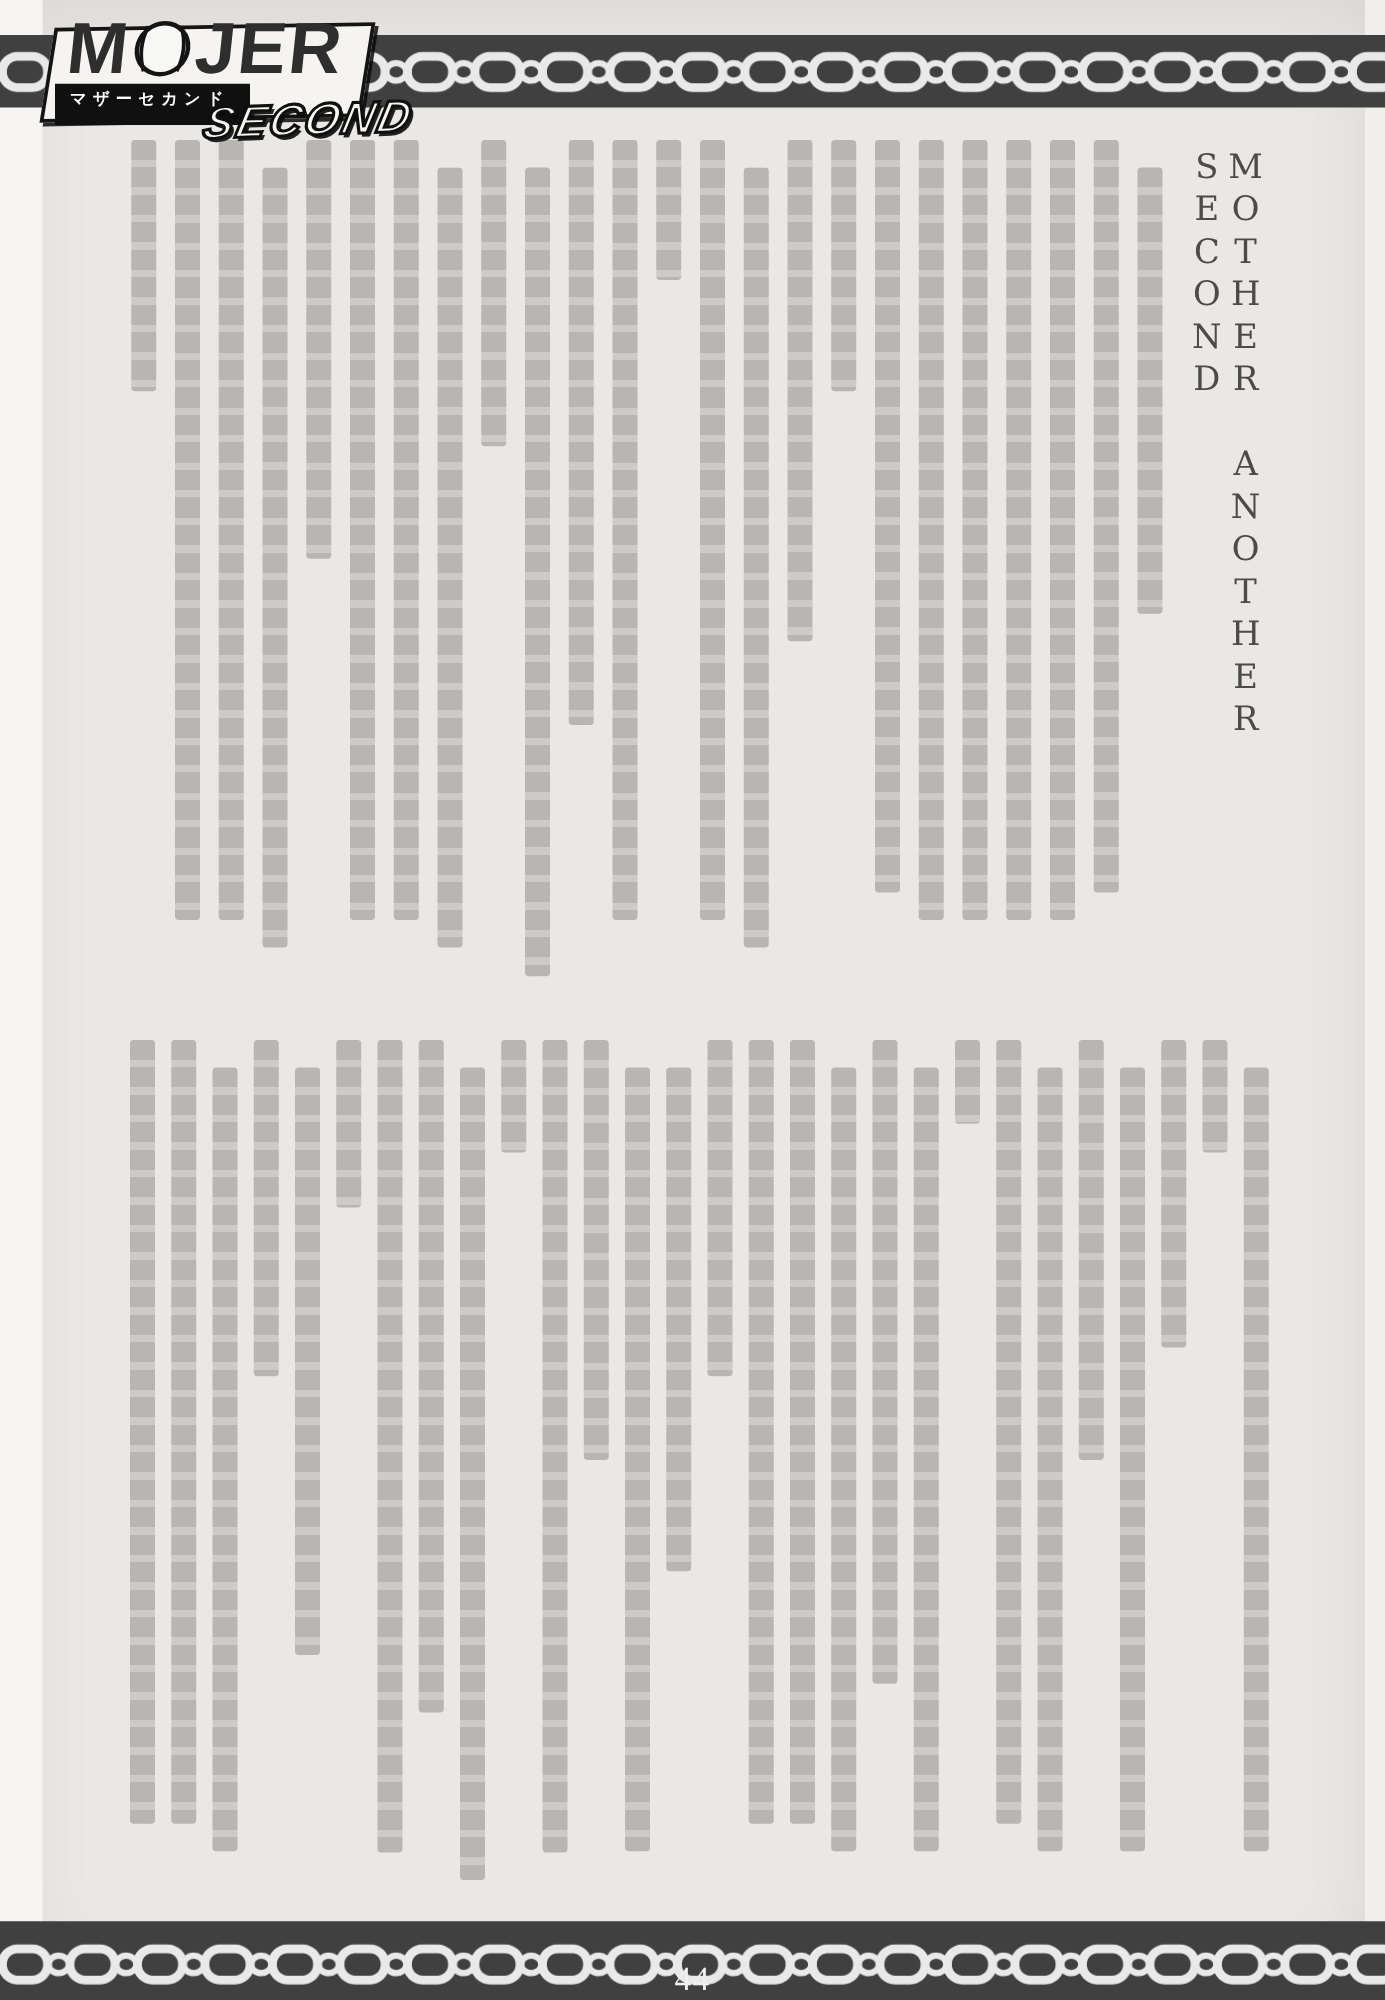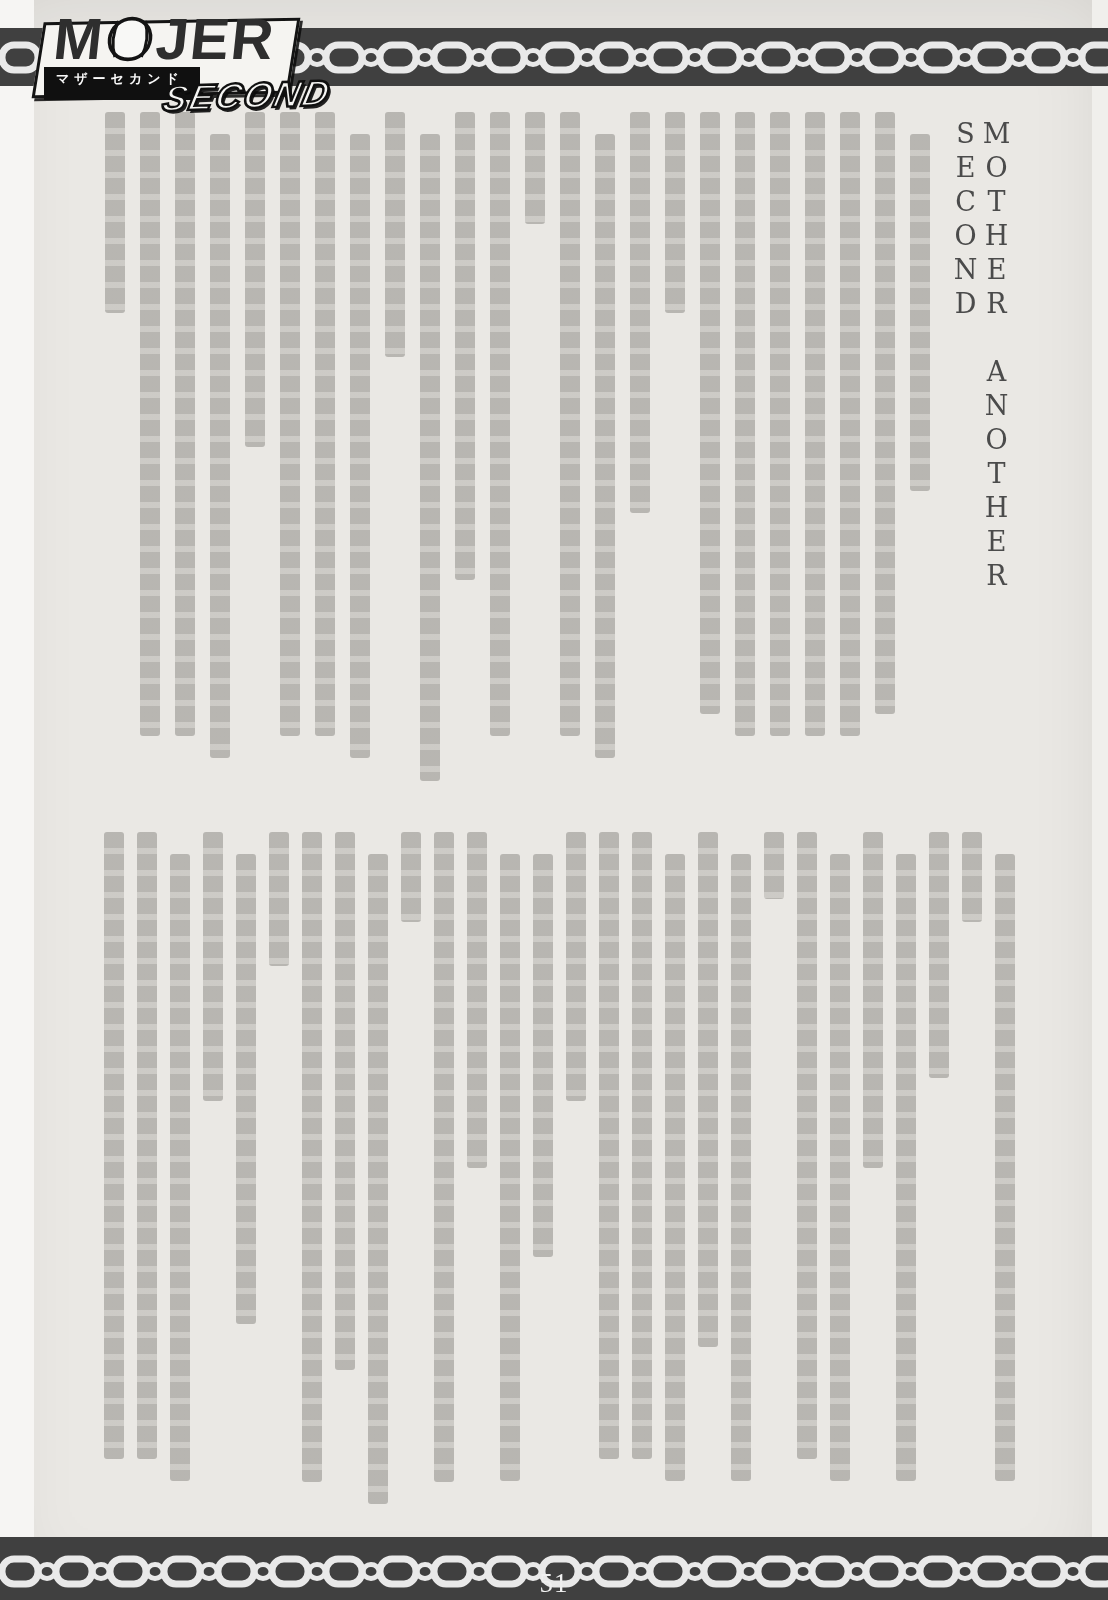--- a/index.html
+++ b/index.html
@@ -173,15 +173,15 @@
     <svg width="1108" height="40">
       <defs>
         <pattern id="chainBottom" width="54" height="40" patternUnits="userSpaceOnUse">
           <rect x="2" y="8" width="36" height="25" rx="12" fill="none" stroke="#e9e9e9" stroke-width="7"></rect>
           <ellipse cx="47" cy="20.5" rx="8" ry="7" fill="none" stroke="#e9e9e9" stroke-width="5"></ellipse>
         </pattern>
       </defs>
       <rect width="1108" height="40" fill="url(#chainBottom)"></rect>
     </svg>
   </div>
-  <div class="page-number">51</div>
+  <div class="page-number">44</div>
 
 </div>
 
 </body></html>

